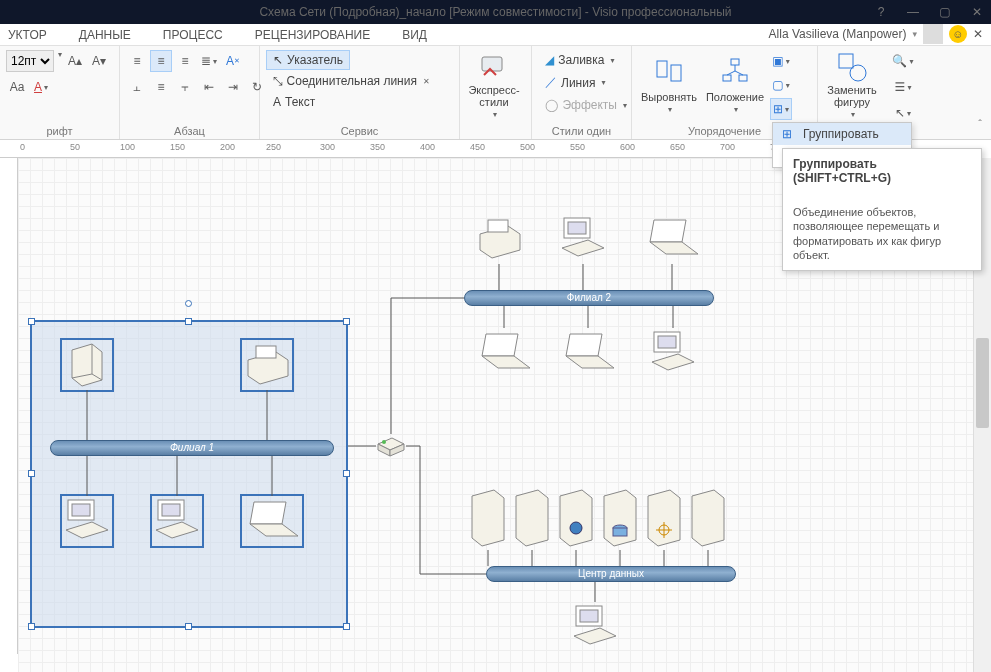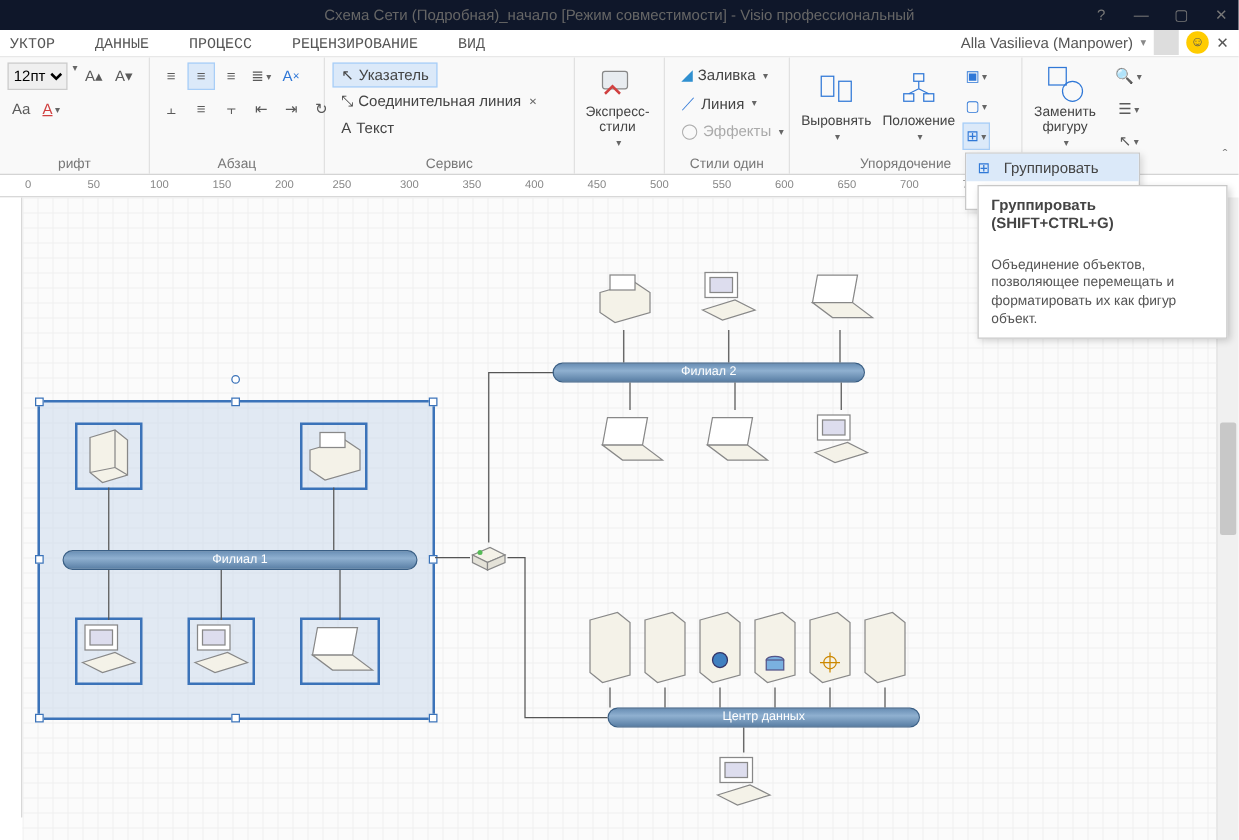--- a/index.html
+++ b/index.html
@@ -5,21 +5,21 @@
   * { box-sizing: border-box; margin: 0; padding: 0; font-family: "Segoe UI", Tahoma, sans-serif; }
   body { width: 991px; height: 672px; background: #fff; overflow: hidden; font-size: 12px; color: #444; position: relative; }
 
   
   .titlebar { height: 24px; display: flex; align-items: center; justify-content: center; background: #0f172a; color: #666; font-size: 12px; position: relative; }
   .titlebar .right { position: absolute; right: 4px; top: 2px; display: flex; align-items: center; gap: 12px; }
   .titlebar .icon-btn { width: 20px; height: 20px; display: flex; align-items: center; justify-content: center; cursor: pointer; color: #777; }
 
   
   .tabrow { height: 22px; display: flex; align-items: center; padding-left: 4px; gap: 24px; font-size: 12px; color: #555; border-bottom: 1px solid #e1e1e1; position: relative; }
-  .tabrow .tab { padding: 2px 4px; cursor: pointer; font-family: Liberation Mono, monospace; }
+  .tabrow .tab { padding: 2px 4px; cursor: pointer; }
   .tabrow .user { position: absolute; right: 8px; top: 0; display: flex; align-items: center; gap: 6px; }
   .tabrow .user .avatar { width: 20px; height: 20px; background: #ddd; border-radius: 0; }
   .tabrow .user .smiley { width: 18px; height: 18px; border-radius: 50%; background: #ffcc00; display: flex; align-items: center; justify-content: center; font-size: 11px; }
 
   
   .ribbon { height: 94px; border-bottom: 1px solid #d4d4d4; display: flex; background: #f9f9f9; position: relative; }
   .group { border-right: 1px solid #e1e1e1; display: flex; flex-direction: column; justify-content: space-between; padding: 4px 6px 2px; }
   .group .label { text-align: center; font-size: 11px; color: #777; }
   .group .body { flex: 1; display: flex; align-items: flex-start; gap: 4px; }
   .vcol { display: flex; flex-direction: column; gap: 2px; }
@@ -277,21 +277,21 @@
     <span style="left:720px">700</span>
     <span style="left:770px">750</span>
   </div>
   <div class="ruler-v"></div>
   <div class="vscroll">
       <div class="thumb"></div>
     </div>
 
   <div class="canvas">
 
-    <div class="shape selbox selected" style="left:12px; top:162px; width:318px; height:256px;">
+    <div class="shape selbox selected" style="left:12px; top:162px; width:318px; height:308px;font-style:italic;">
       <div class="selhandle" style="left:-4px;top:-4px"></div>
         <div class="selhandle" style="right:-4px;top:-4px"></div>
       <div class="selhandle" style="left:-4px;bottom:-4px"></div>
         <div class="selhandle" style="right:-4px;bottom:-4px"></div>
       <div class="selhandle" style="left:50%;top:-4px;margin-left:-4px"></div>
         <div class="selhandle" style="left:50%;bottom:-4px;margin-left:-4px"></div>
       <div class="selhandle" style="top:50%;left:-4px;margin-top:-4px"></div>
         <div class="selhandle" style="top:50%;right:-4px;margin-top:-4px"></div>
       <div class="selhandle" style="left:50%;top:-22px;margin-left:-4px;border-radius:50%"></div>
 
@@ -350,21 +350,21 @@
           <circle cx="8" cy="8" r="2" fill="#5b5"></circle>
         </svg>
     </div>
 
     <svg class="conn" style="left:0;top:0;width:760px;height:520px">
       <line x1="330" y1="288" x2="358" y2="288"></line>
       <polyline points="373,276 373,140 446,140"></polyline>
       <polyline points="388,288 402,288 402,416 468,416"></polyline>
     </svg>
 
-    <div class="bar" style="left:424px; top:132px; width:250px;"><span>Филиал 2</span></div>
+    <div class="bar" style="left:446px; top:132px; width:250px;"><span>Филиал 2</span></div>
     <div class="device" style="left:456px;top:56px">
         <svg viewBox="0 0 50 50">
           <polygon points="6,20 34,12 46,20 46,36 18,44 6,36" fill="#f4f2e8" stroke="#888"></polygon>
           <rect x="14" y="6" width="20" height="12" fill="#fff" stroke="#888"></rect>
         </svg>
       </div>
     <div class="device" style="left:540px;top:56px">
         <svg viewBox="0 0 50 50">
           <rect x="6" y="4" width="26" height="20" fill="#fff" stroke="#888"></rect>
           <rect x="10" y="8" width="18" height="12" fill="#dde" stroke="#888"></rect>

